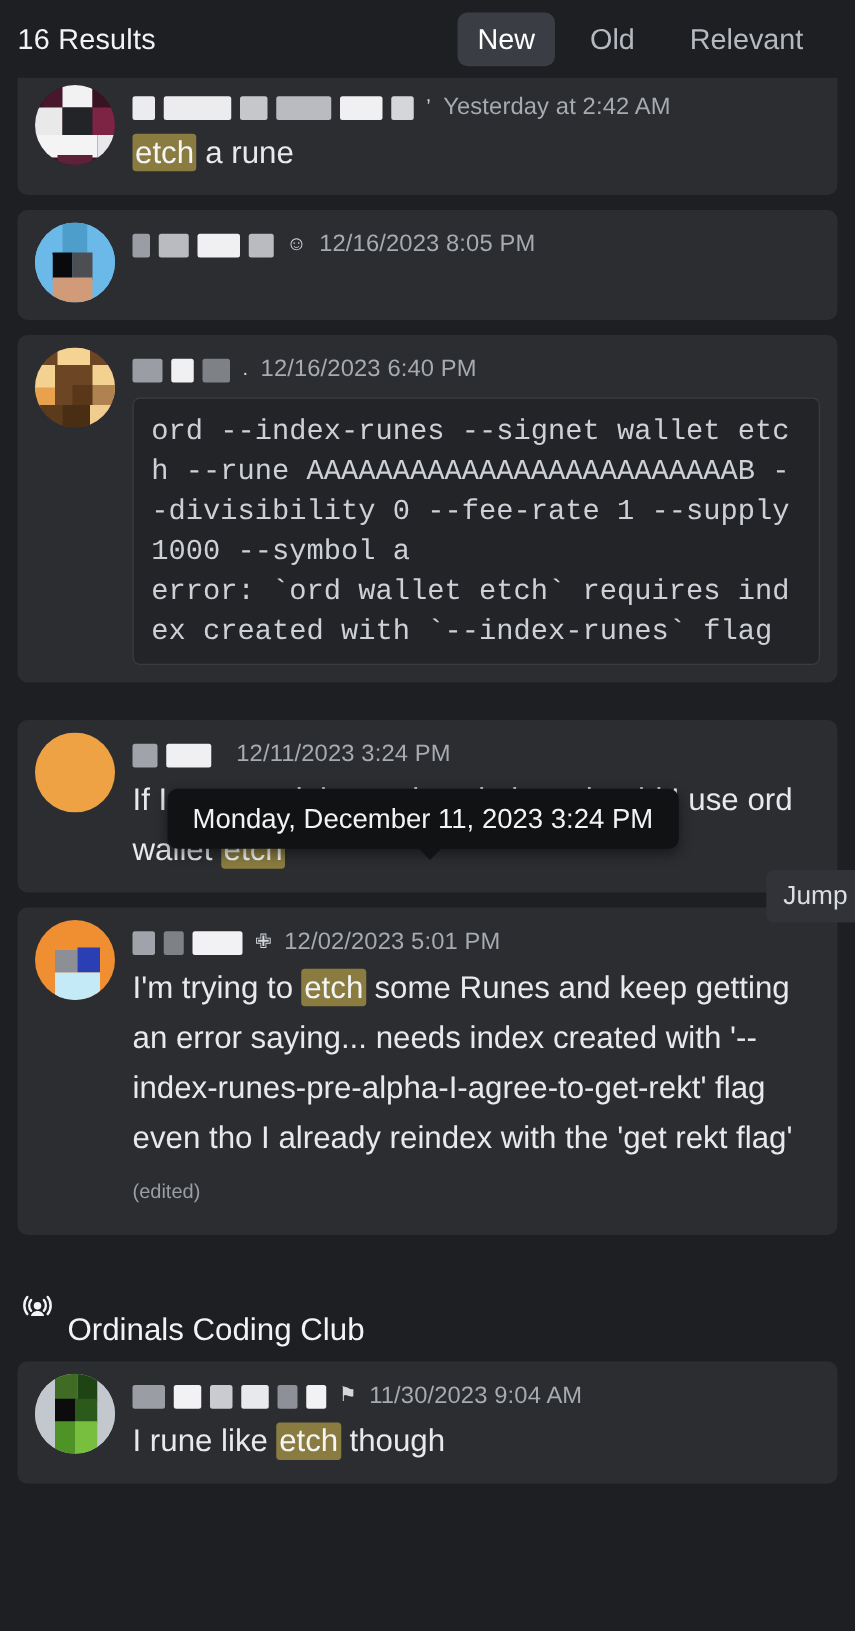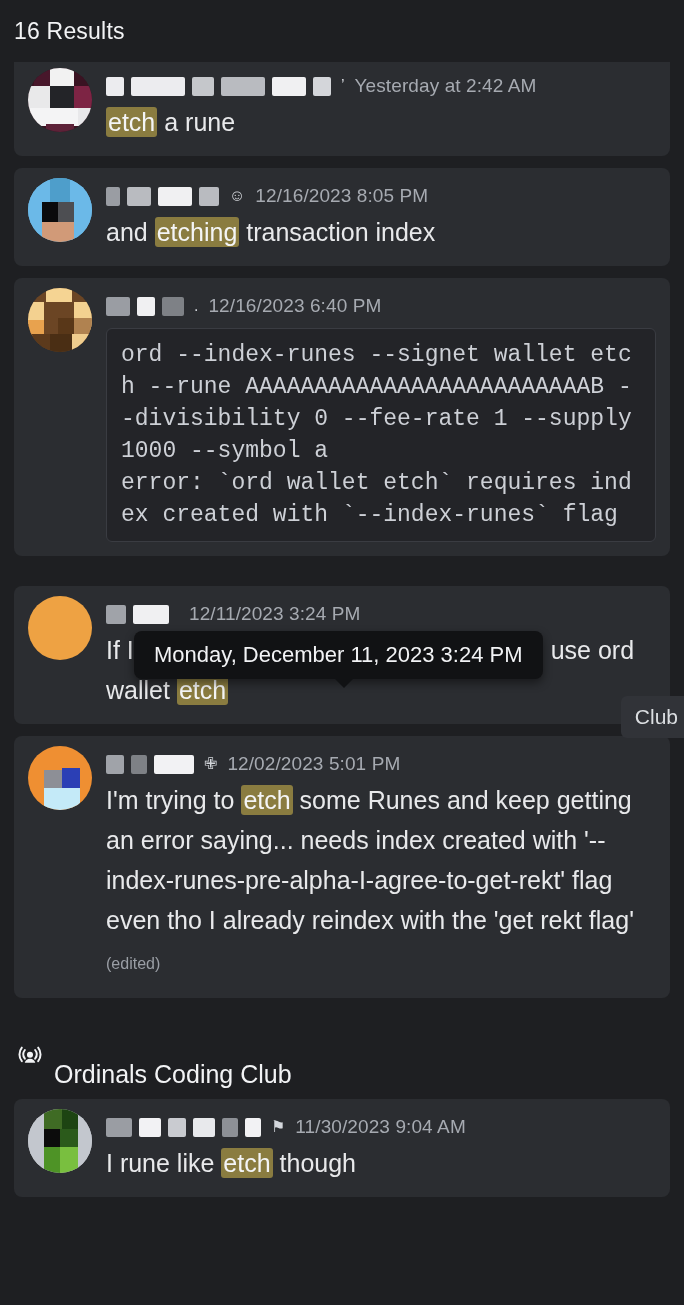--- a/index.html
+++ b/index.html
@@ -140,20 +140,25 @@
   .channel-name { font-size: 25px; color: #f2f3f5; margin-top: 36px; }
   .stage-icon { width: 28px; height: 28px; flex: 0 0 28px; }
 </style>
 </head>
 <body>
 
 <div id="app">
 
   <div class="search-header">
     <div class="results-count">16 Results</div>
+    <div class="sort-tabs">
+      <div class="sort-tab active">New</div>
+      <div class="sort-tab">Old</div>
+      <div class="sort-tab">Relevant</div>
+    </div>
   </div>
 
   <div class="results-list">
 
     <div class="result-card first">
       <div class="msg-row">
         <div class="avatar">
           <div class="px" style="left:0;top:0;width:64px;height:64px;background:#3a1322;"></div>
           <div class="px" style="left:6px;top:2px;width:16px;height:22px;background:#48172b;"></div>
           <div class="px" style="left:22px;top:0;width:24px;height:18px;background:#f2f2f2;"></div>
@@ -199,21 +204,20 @@
           <div class="msg-head">
             <div class="name-blocks">
               <span class="redact" style="width:14px;background:#9a9da3;"></span>
               <span class="redact" style="width:24px;background:#b9bbc0;"></span>
               <span class="redact" style="width:34px;background:#f0f0f2;"></span>
               <span class="redact" style="width:20px;background:#b9bbc0;"></span>
             </div>
             <span class="badge-glyph">☺</span>
             <span class="timestamp">12/16/2023 8:05 PM</span>
           </div>
-          <div class="msg-text"><span>and </span><span class="hl">etching</span><span> transaction index</span></div>
         </div>
       </div>
     </div>
 
     <div class="result-card">
       <div class="msg-row">
         <div class="avatar">
           <div class="px" style="left:0;top:0;width:64px;height:64px;background:#6b4524;"></div>
           <div class="px" style="left:18px;top:0;width:26px;height:16px;background:#f5d493;"></div>
           <div class="px" style="left:0;top:14px;width:16px;height:22px;background:#f3d190;"></div>
@@ -330,16 +334,16 @@
     </div>
 
   </div>
 
   <div class="tooltip">
     <span>Monday, December 11, 2023 3:24 PM</span>
     <span class="arrow"></span>
   </div>
 
   <div class="jump-btn">
-    <span>Club</span>
+    <span>Jump</span>
   </div>
 
 </div>
 
 </body></html>

